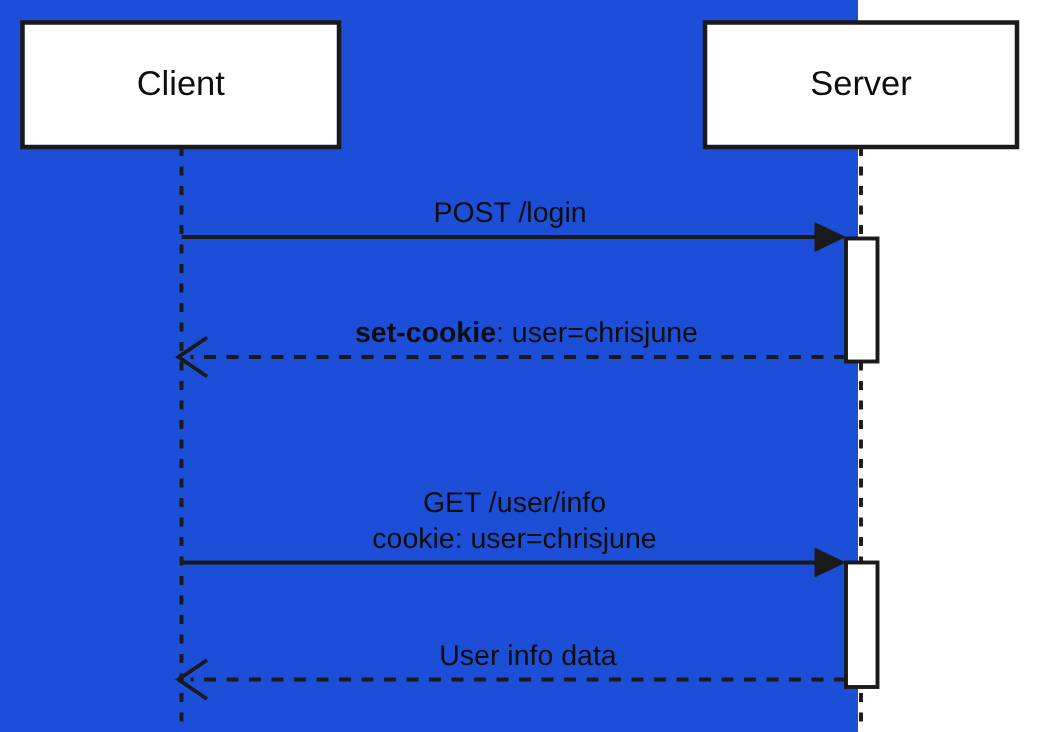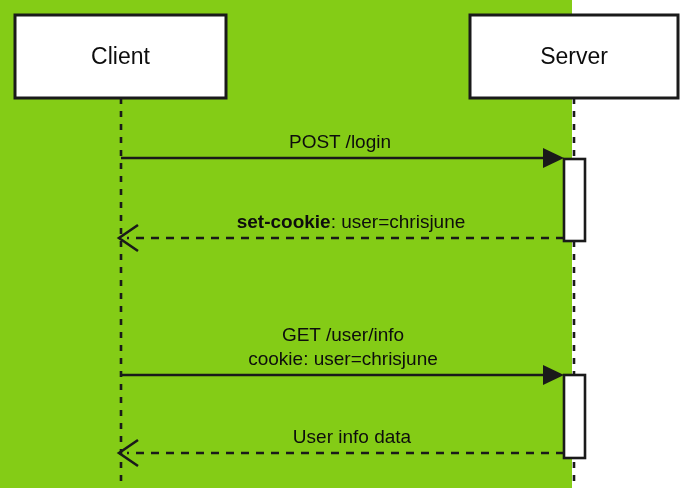--- a/index.html
+++ b/index.html
@@ -11,21 +11,21 @@
   body {
     font-family: "Liberation Sans", sans-serif;
     width: 700px;
     height: 488px;
     overflow: hidden;
   }
   #diagram-root {
     position: relative;
     width: 572px;
     height: 488px;
-    background: #84cc16;
+    background: #1d4ed8;
   }
   svg.diagram-canvas {
     display: block;
     width: 700px;
     height: 488px;
   }
   .participant-box {
     fill: #ffffff;
     stroke: #1a1a1a;
     stroke-width: 3;

